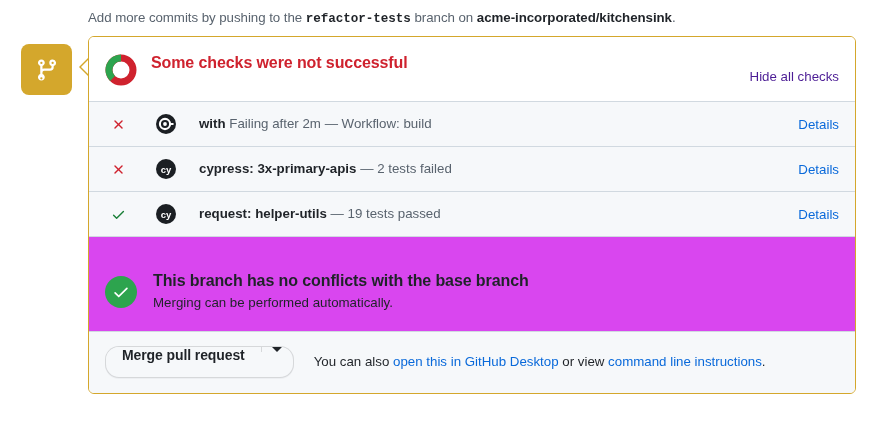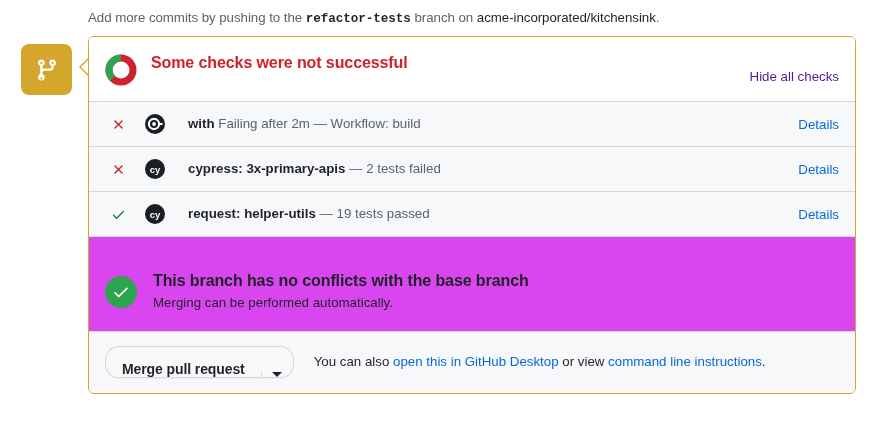--- a/index.html
+++ b/index.html
@@ -23,21 +23,21 @@
   .push-notice {
     position: absolute;
     left: 88px;
     top: 8px;
     font-size: 13.3px;
     line-height: 20px;
     color: #59636e;
     white-space: nowrap;
     letter-spacing: -0.05px;
   }
-  .push-notice .strong { font-weight: 400; color: #1f2328; margin-top: 44px; }
+  .push-notice .strong { font-weight: 700; color: #1f2328; margin-top: 44px; }
   .push-notice .mono {
     font-family: "Liberation Mono", "DejaVu Sans Mono", monospace;
     font-weight: 700;
     color: #1f2328;
     font-size: 12.6px;
   }
 
   
   .timeline-badge {
     position: absolute;
@@ -139,21 +139,21 @@
     width: 22px;
     display: flex;
     align-items: center;
     justify-content: flex-start;
     margin-left: 6px;
   }
   .check-avatar {
     flex: 0 0 auto;
     width: 32px;
     height: 20px;
-    margin-left: 12px;
+    margin-left: 23px;
     margin-right: 11px;
   }
   .check-text {
     flex: 1 1 auto;
     min-width: 0;
     font-size: 13.3px;
     line-height: 20px;
     color: #59636e;
     white-space: nowrap;
     overflow: hidden;
@@ -206,21 +206,21 @@
   
   .merge-footer {
     display: flex;
     align-items: center;
     padding: 14px 16px 15px 16px;
     background: #f6f8fa;
     border-top: 1px solid #d1d9e0;
   }
   .merge-btn-group {
     display: inline-flex;
-    align-items: flex-end;
+    align-items: flex-start;
     height: 32px;
     border: 1px solid rgba(31,35,40,0.15);
     border-radius: 14px;
     background: #f6f8fa;
     overflow: hidden;
     box-shadow: 0 1px 0 rgba(31,35,40,0.04);
   }
   .merge-btn-main {
     display: flex;
     align-items: center;

